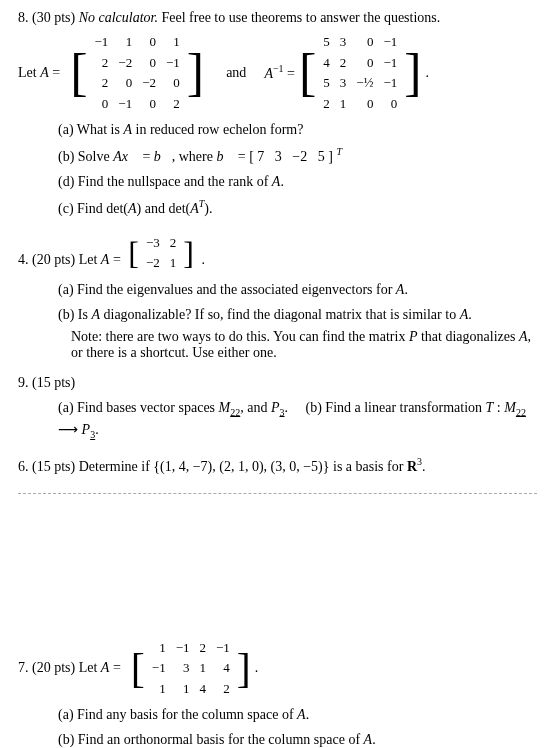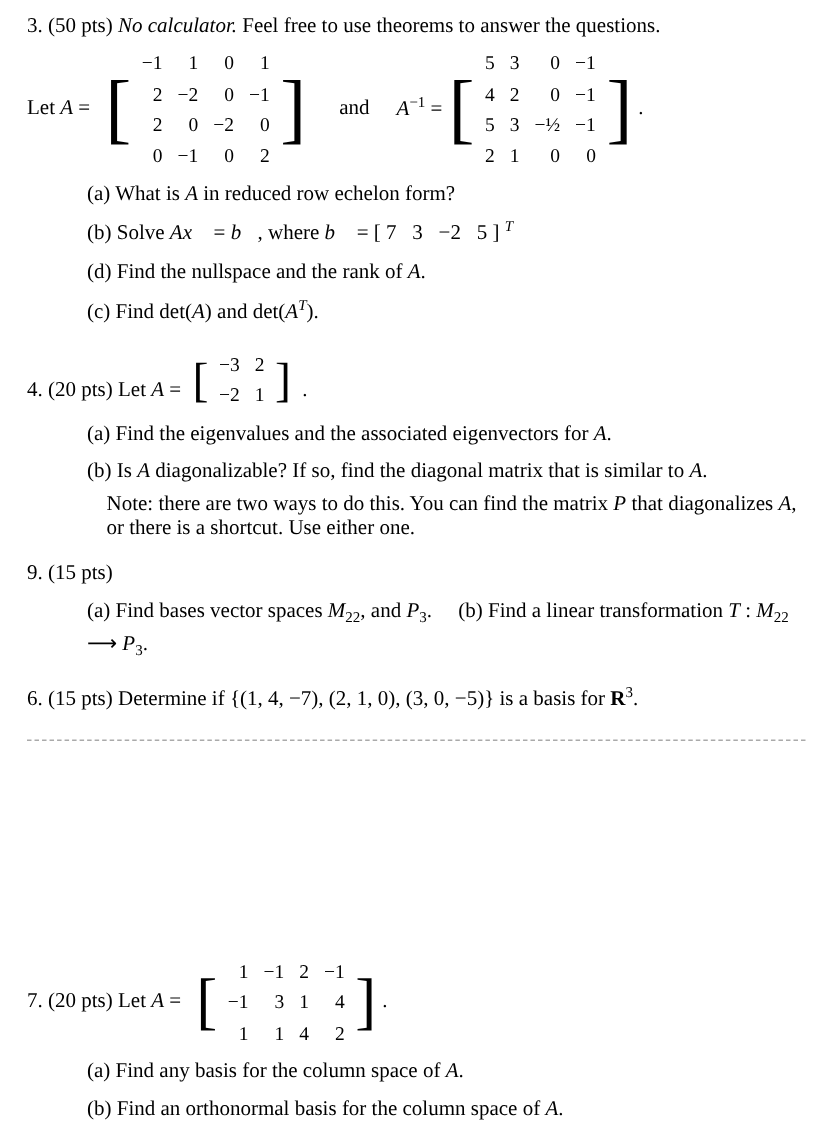--- a/index.html
+++ b/index.html
@@ -68,28 +68,28 @@
       margin-top: 3px;
     }
     .dashed-line {
       border-top: 1px dashed #aaa;
       margin: 18px 0;
     }
     em { font-style: italic; }
     strong { font-weight: bold; }
     .bold-italic { font-weight: normal; font-style: italic; }
     sup { font-size: 10px; vertical-align: super; }
-    sub { font-size: 10px; vertical-align: sub; }
+    sub { font-size: 10px; vertical-align: sub; text-decoration: underline; }
   </style>
 </head>
 <body>
 
 <div class="problem">
   <div class="problem-title">
-    <span>3. (50 pts) </span><span class="bold-italic">No calculator.</span><span> Feel free to use theorems to answer the questions.</span>
+    <span>8. (30 pts) </span><span class="bold-italic">No calculator.</span><span> Feel free to use theorems to answer the questions.</span>
   </div>
 
   <div class="matrix-line">
     <span class="label">Let <em>A</em> =</span>
 
     <div class="matrix-wrap">
       <span class="bracket-left">[</span>
       <div class="matrix-cols" style="grid-template-columns: repeat(4, auto);">
         <span class="matrix-cell">−1</span>
         <span class="matrix-cell">1</span>

